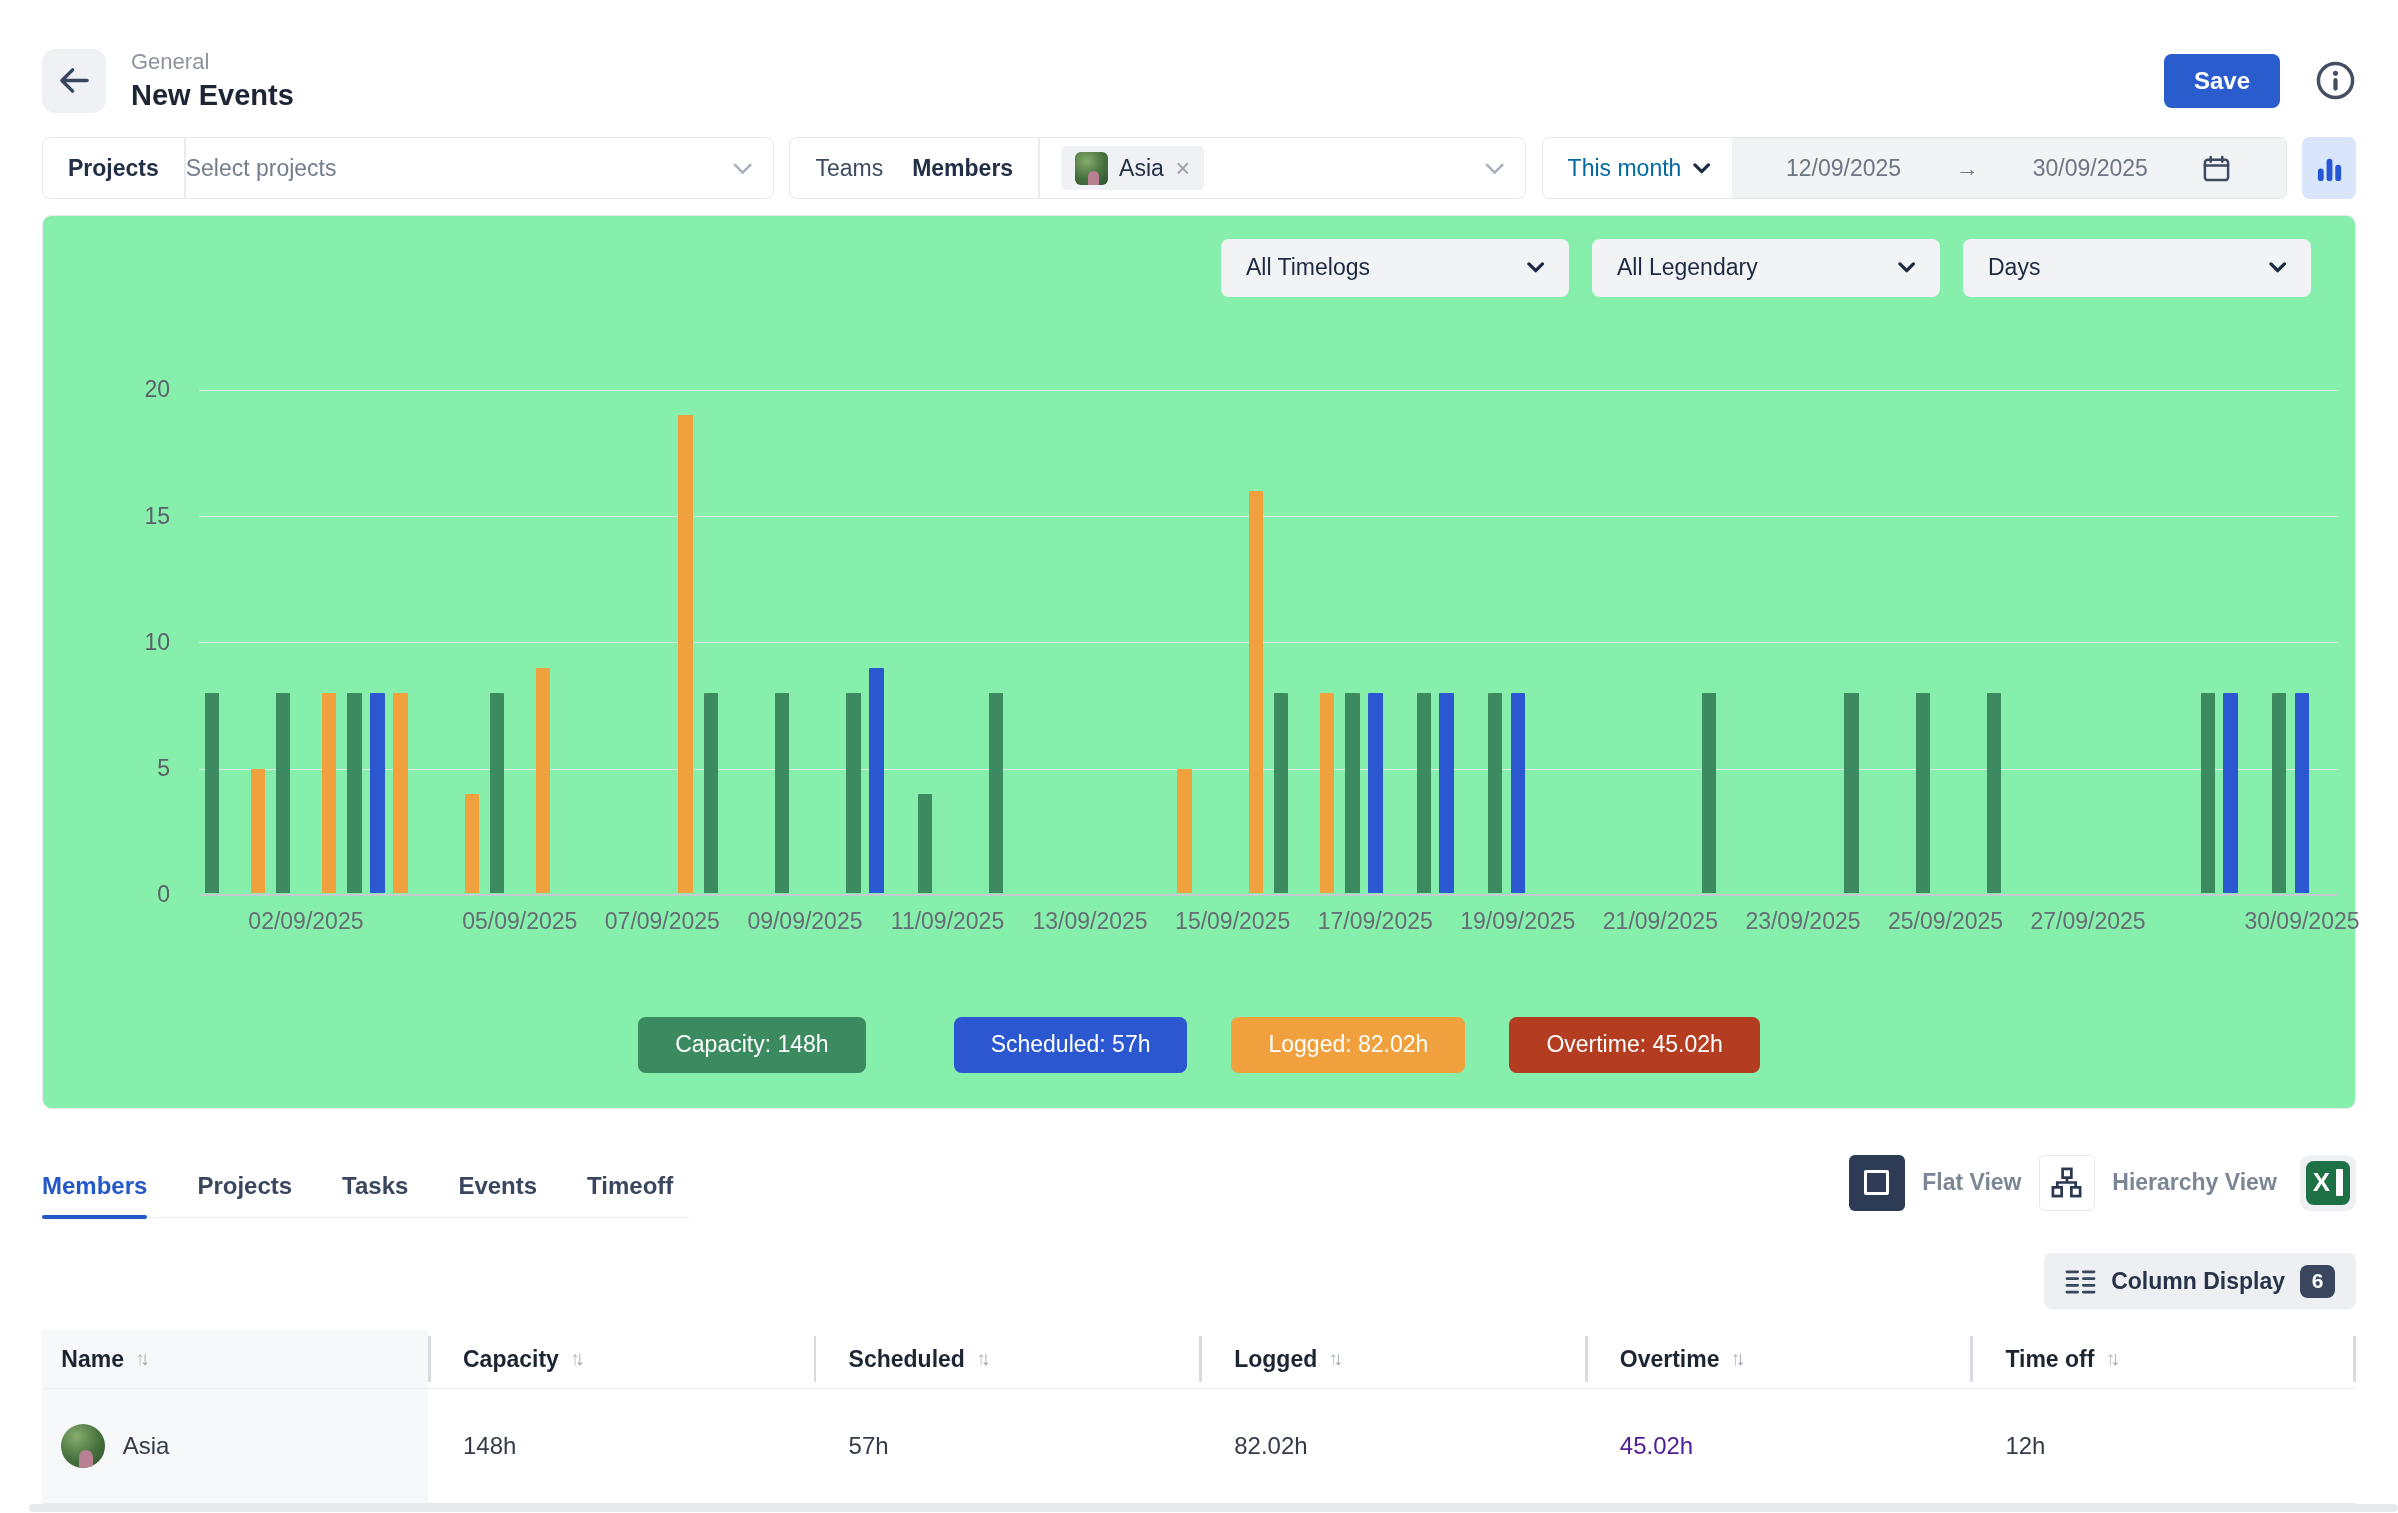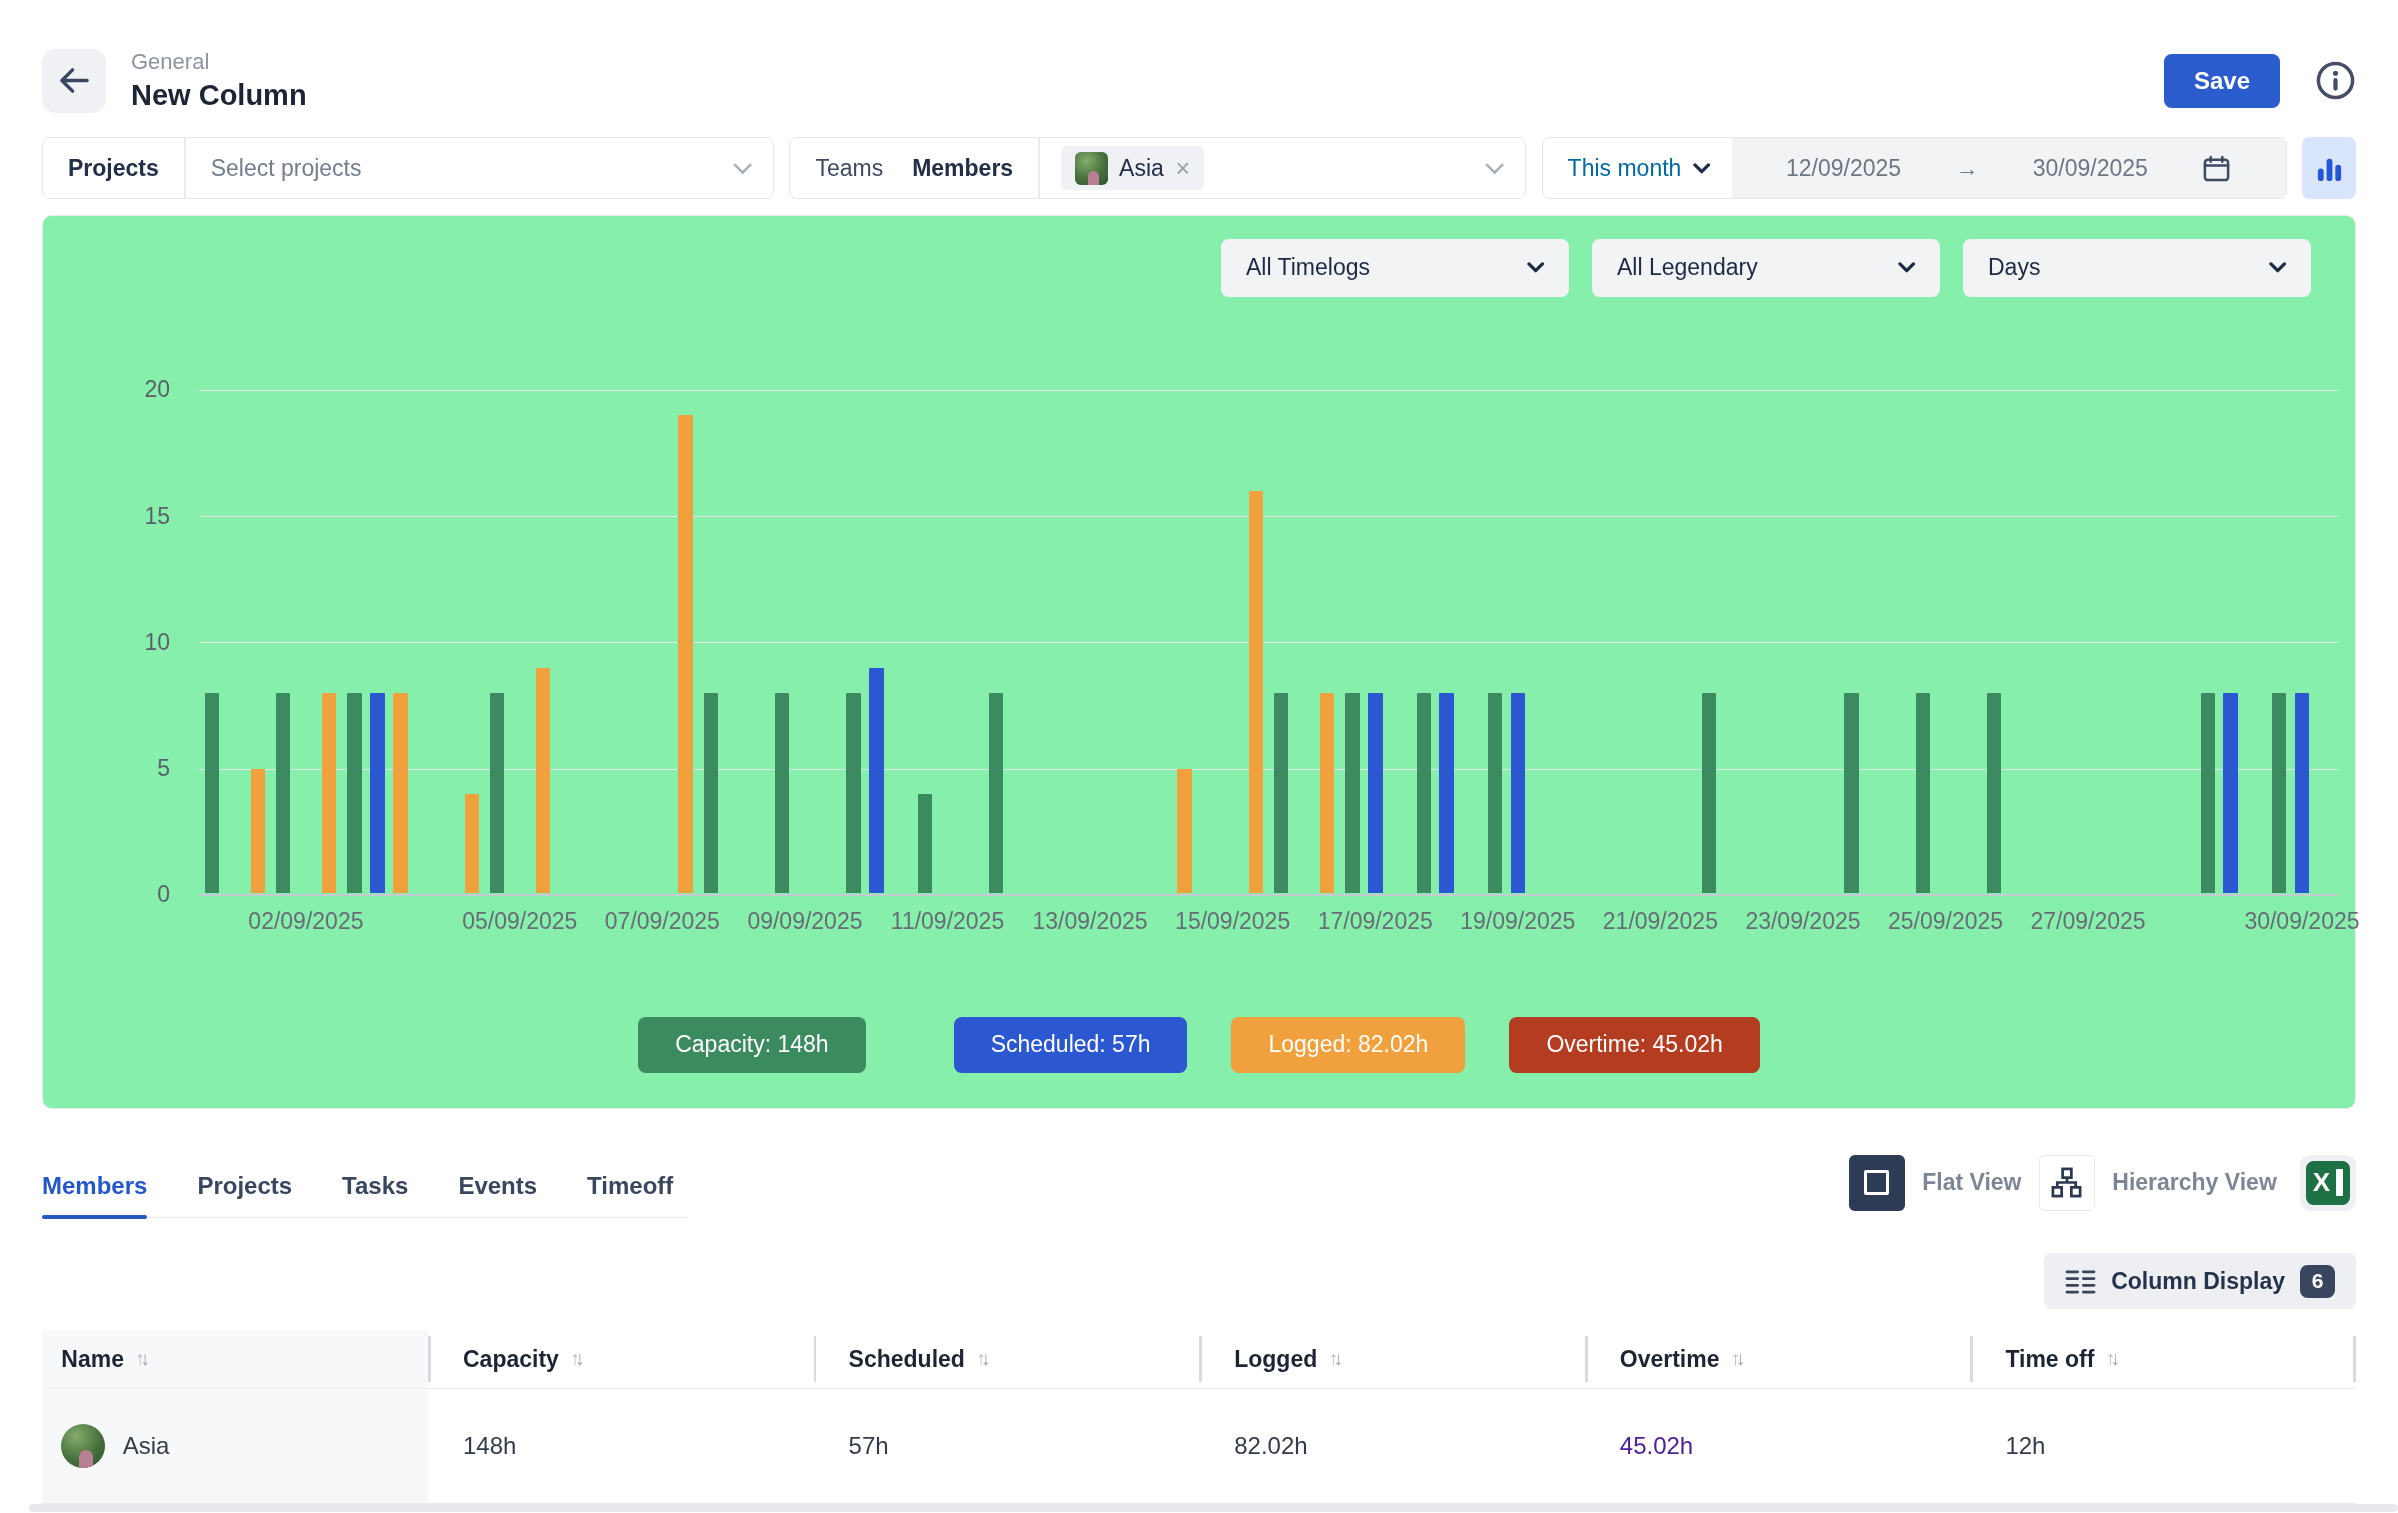--- a/index.html
+++ b/index.html
@@ -19,21 +19,21 @@
   
   .filter-row { margin-top:15.4px; display:flex; gap:15.4px; height:62px; }
   .select-box { border:1.9px solid #e3e6eb; border-radius:7.7px; background:#fff; display:flex; align-items:center; overflow:hidden; }
   .sb-projects { flex:0 0 732px; }
   .sb-people { flex:1 1 auto; }
   .sb-period { flex:0 0 745px; padding:0; }
   .sb-label-bold { font-size:23px; font-weight:700; color:#232f47; padding:0 25px; white-space:nowrap; }
   .sb-label { font-size:23px; color:#3e4a61; padding-left:25px; white-space:nowrap; }
   .sb-label.strong { font-weight:700; color:#232f47; padding-left:29px; }
   .v-divider { width:1.9px; align-self:stretch; background:#e9ebee; }
-  .placeholder { font-size:23px; color:#737d8c; padding-left:25px; flex:1; }
+  .placeholder { font-size:23px; color:#737d8c; flex:1; }
   .chevron { margin-left:auto; margin-right:21px; flex:0 0 auto; }
   .chip { margin-left:21px; background:#f0f1f4; border-radius:5.8px; height:44px; display:flex; align-items:center; gap:11.6px; padding:0 13.5px; }
   .chip-avatar { width:33px; height:33px; border-radius:5.8px; background:radial-gradient(circle at 35% 28%, #86ac6d, #46703c 55%, #2f5230); position:relative; overflow:hidden; }
   .chip-avatar::after { content:''; position:absolute; left:40%; bottom:-3.9px; width:11.6px; height:17.4px; border-radius:5.8px; background:#b97f93; }
   .chip-name { font-size:23px; color:#232f47; }
   .chip-x { font-size:25px; color:#9aa2ad; cursor:pointer; line-height:1; }
   .period-label-seg { width:189px; display:flex; align-items:center; justify-content:space-between; padding:0 21px 0 25px; font-size:23px; color:#0369a1; height:100%; }
   .period-range-seg { flex:1; background:#f1f3f5; height:100%; display:flex; align-items:center; justify-content:space-evenly; font-size:23px; color:#6d7683; }
   .chart-view-btn { flex:0 0 54px; height:62px; background:#d8e5fb; border-radius:7.7px; display:flex; align-items:center; justify-content:center; cursor:pointer; }
 
@@ -97,21 +97,21 @@
     <div class="header-left">
       <div class="back-btn">
         <span>
           <svg width="33" height="29" viewBox="0 0 34 30">
               <path d="M15 4 L4 15 L15 26 M5 15 H30" stroke="#3a4660" stroke-width="3.6" fill="none" stroke-linecap="round" stroke-linejoin="round"></path>
             </svg>
         </span>
       </div>
       <div class="title-block">
         <div class="breadcrumb">General</div>
-        <div class="page-title">New Column</div>
+        <div class="page-title">New Events</div>
       </div>
     </div>
     <div class="header-right">
       <button class="save-btn">Save</button>
       <span>
         <svg width="41" height="41" viewBox="0 0 42 42">
             <circle cx="21" cy="21" r="17.5" stroke="#454f63" stroke-width="3.6" fill="none"></circle>
             <circle cx="21" cy="13.5" r="2.6" fill="#454f63"></circle>
             <rect x="18.8" y="18.5" width="4.4" height="13" rx="2.2" fill="#454f63"></rect>
           </svg>

